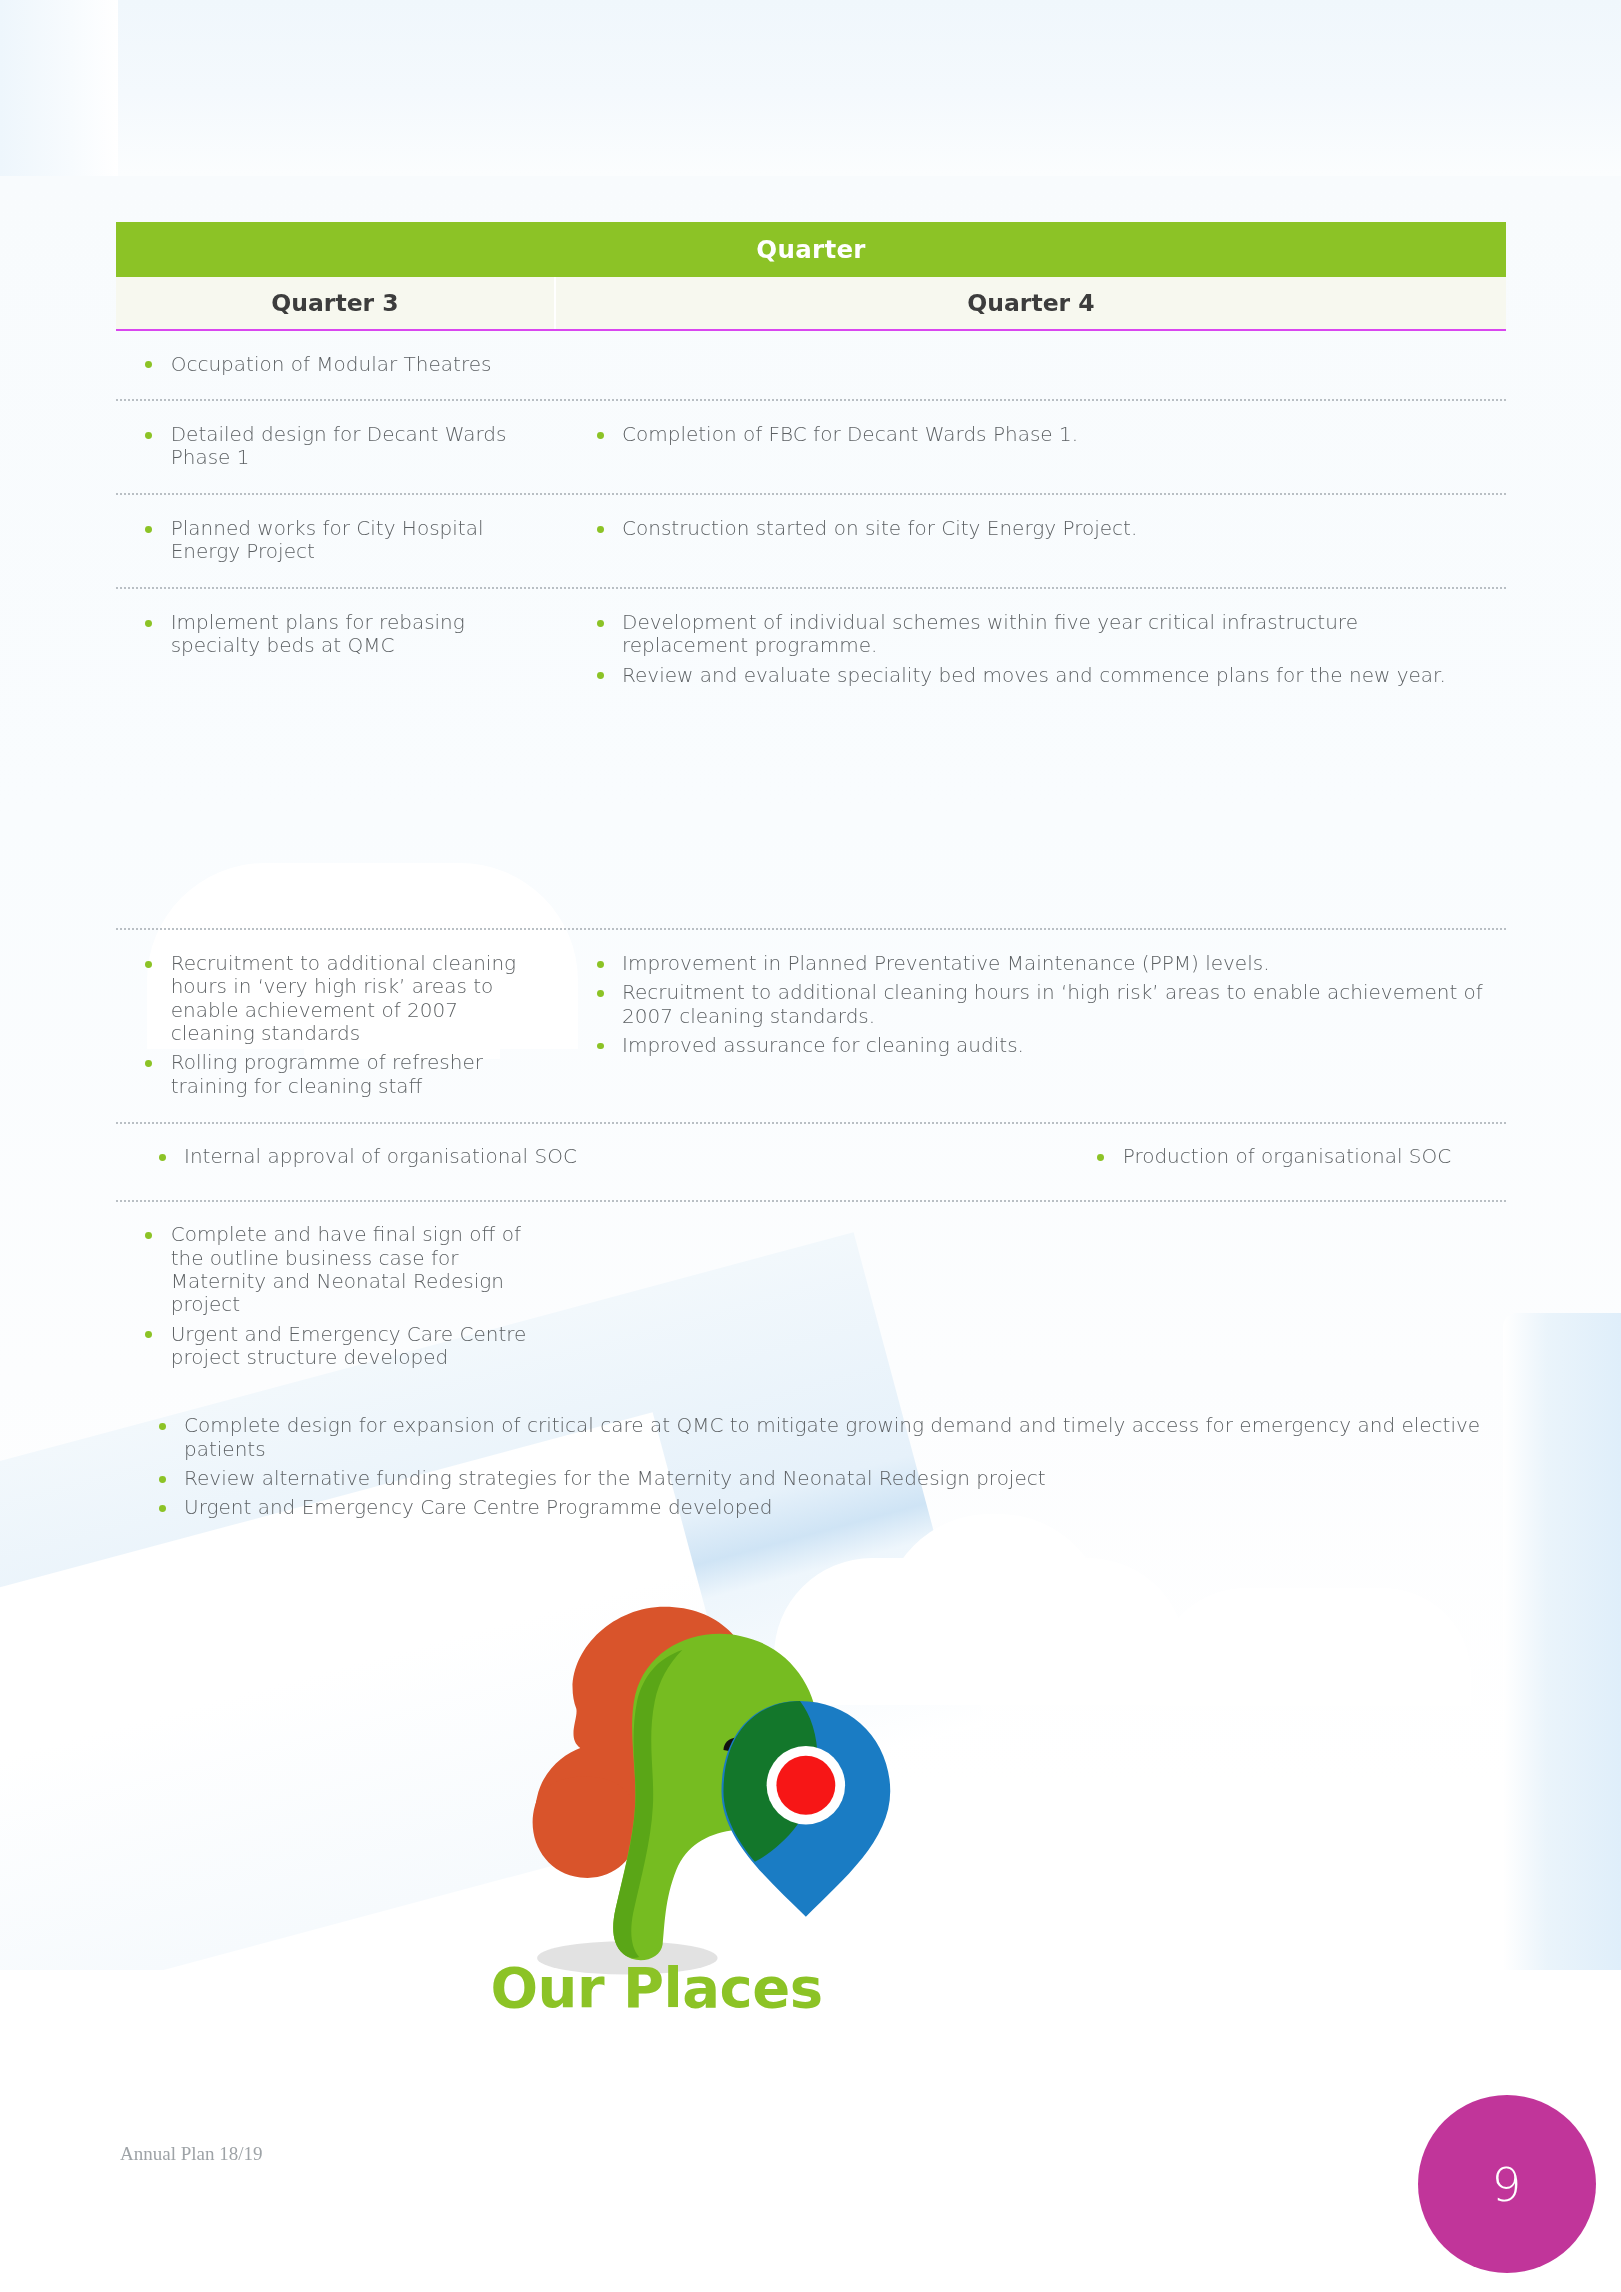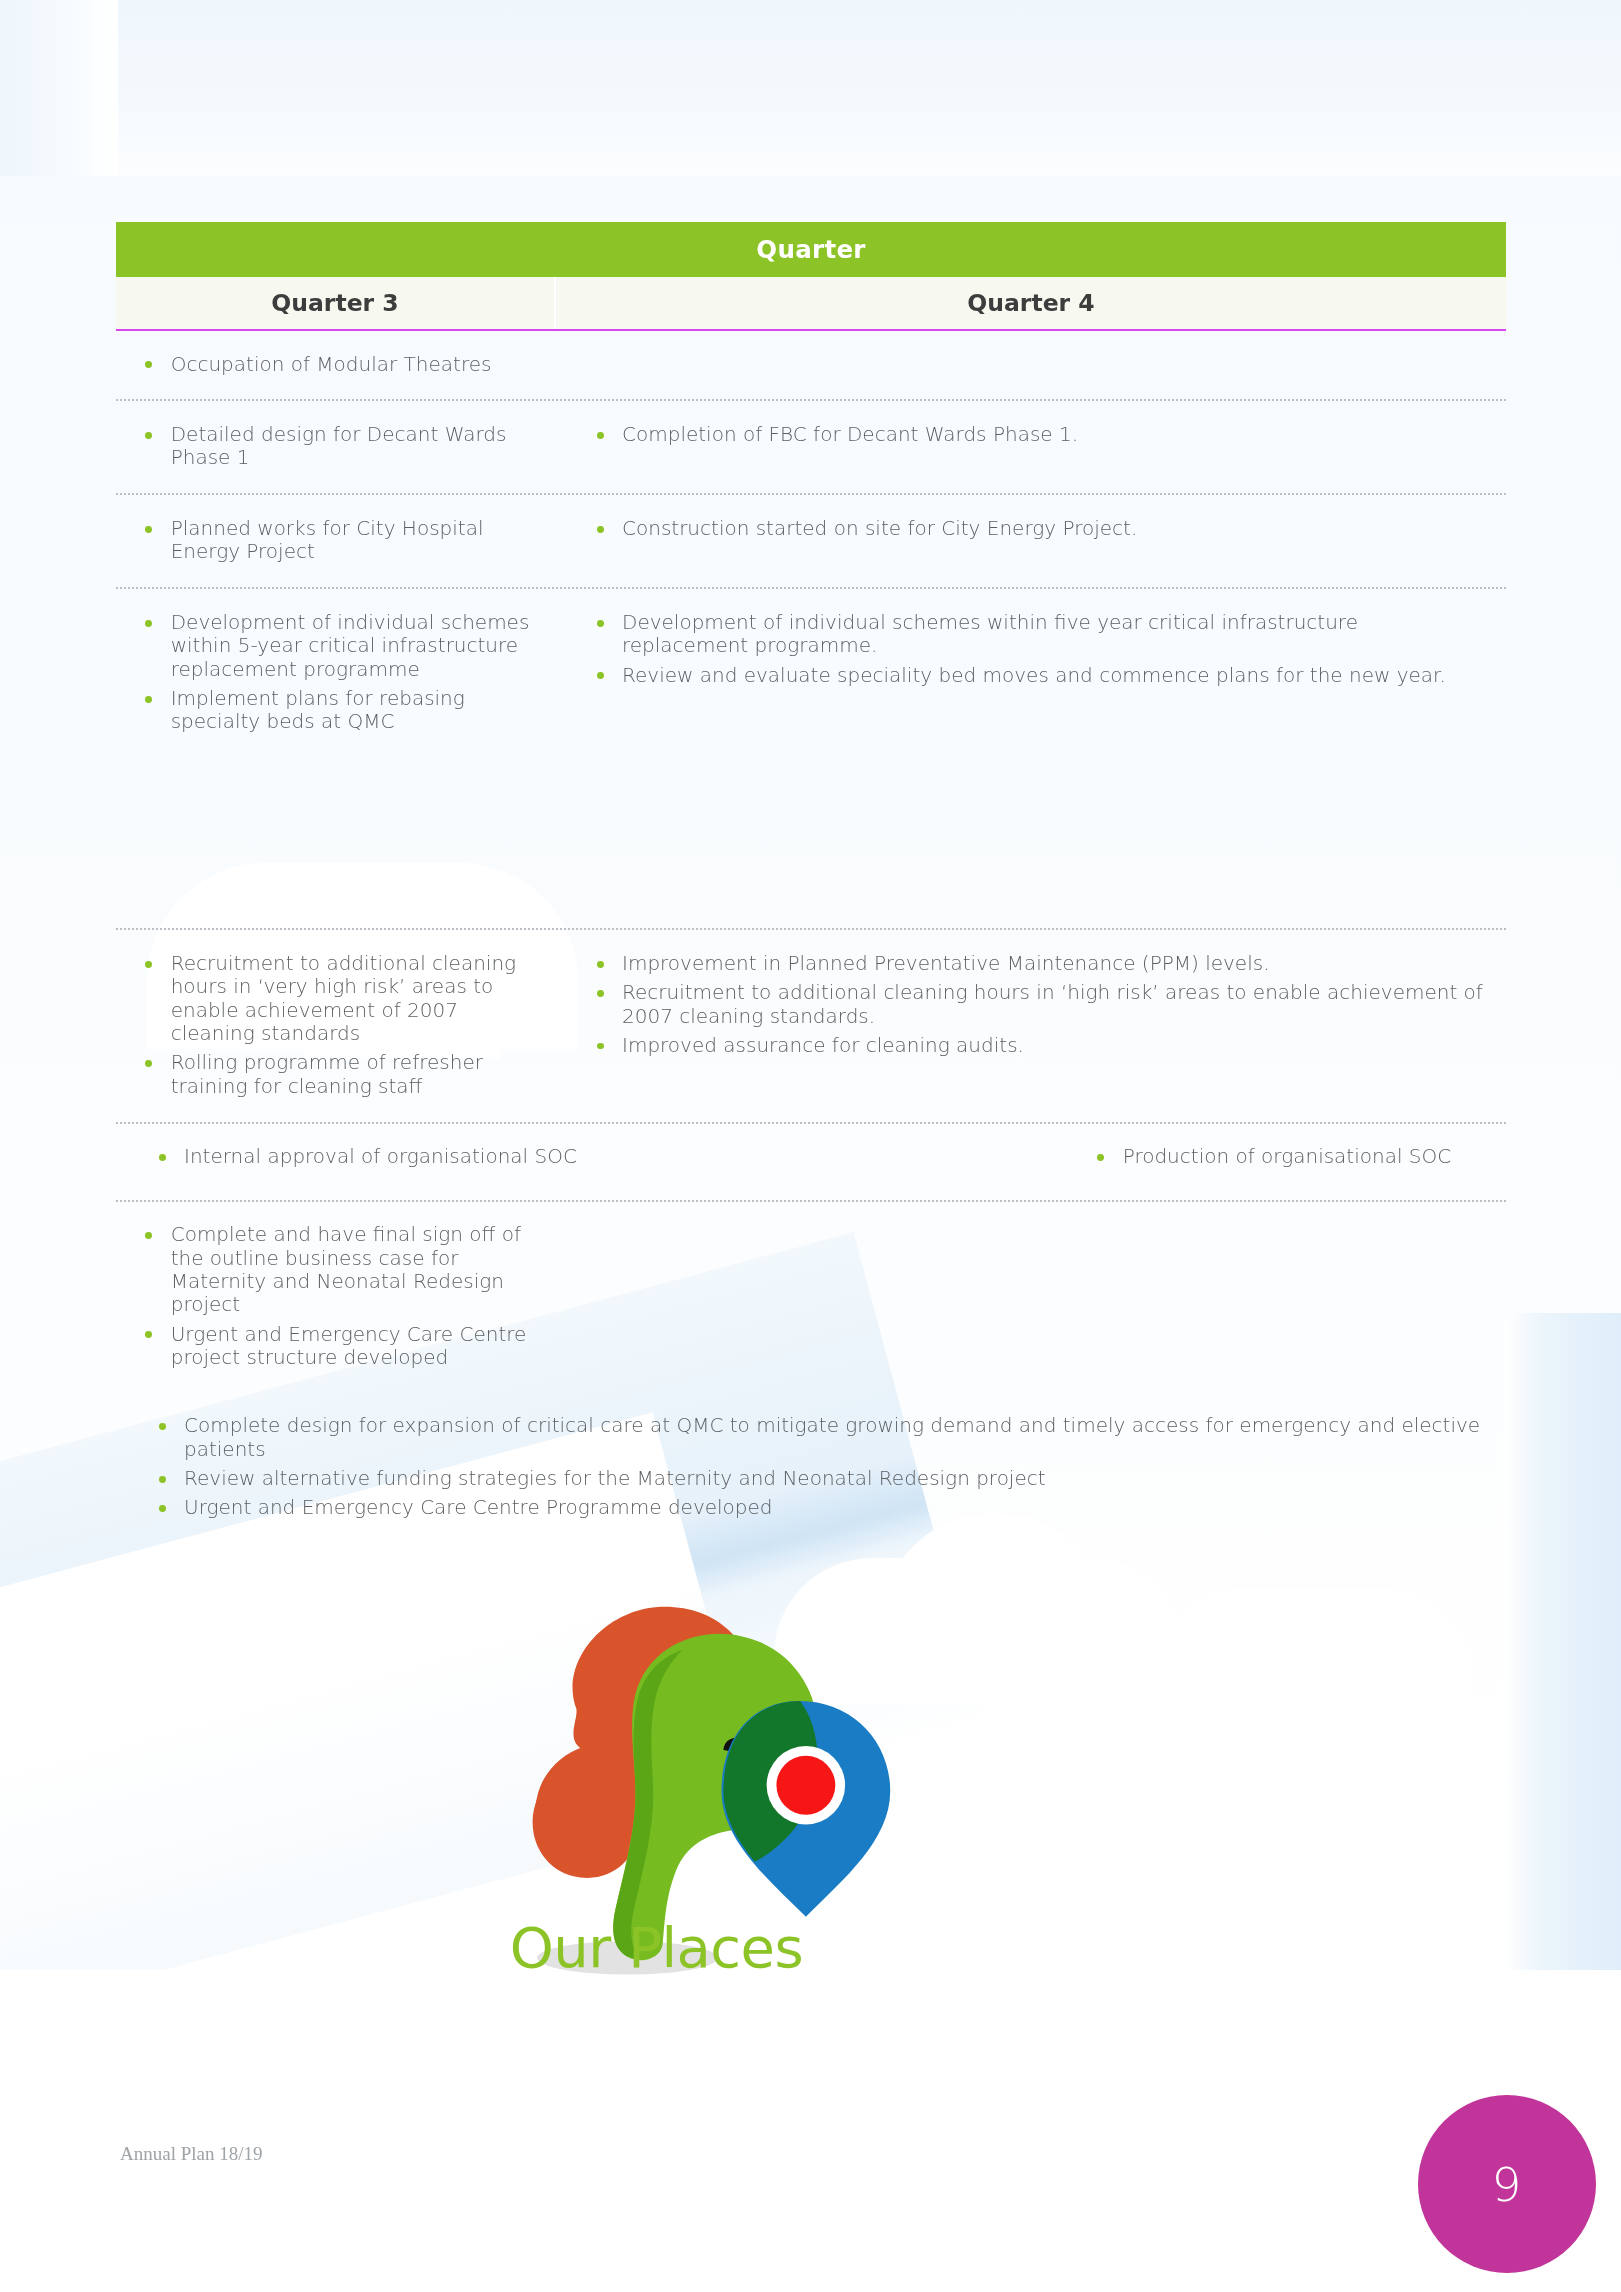--- a/index.html
+++ b/index.html
@@ -173,26 +173,26 @@
     left: 490px;
     top: 1593px;
     width: 412px;
     height: 412px;
   }
 
   
   .our-places {
     position: absolute;
     left: 0;
-    top: 1915px;
+    top: 1955px;
     width: 1313px;
     text-align: center;
     font-family: "DejaVu Sans", sans-serif;
     font-size: 56px;
-    font-weight: normal;
+    font-weight: bold;
     color: #8cc326;
     letter-spacing: -0.5px;
   }
 
   
   .footer-text {
     position: absolute;
     left: 120px;
     top: 2143px;
     font-family: Liberation Serif, serif;
@@ -287,21 +287,20 @@
       <div class="cell q4">
         <ul class="bullets">
           <li>Construction started on site for City Energy Project.</li>
         </ul>
       </div>
     </div>
 
     <div class="data-row" style="min-height:341px">
       <div class="cell q3">
         <ul class="bullets">
-          <li>Development of individual schemes within 5-year critical infrastructure replacement programme</li>
           <li>Implement plans for rebasing specialty beds at QMC</li>
         </ul>
       </div>
       <div class="cell q4">
         <ul class="bullets">
           <li>Development of individual schemes within five year critical infrastructure replacement programme.</li>
           <li>Review and evaluate speciality bed moves and commence plans for the new year.</li>
         </ul>
       </div>
     </div>

